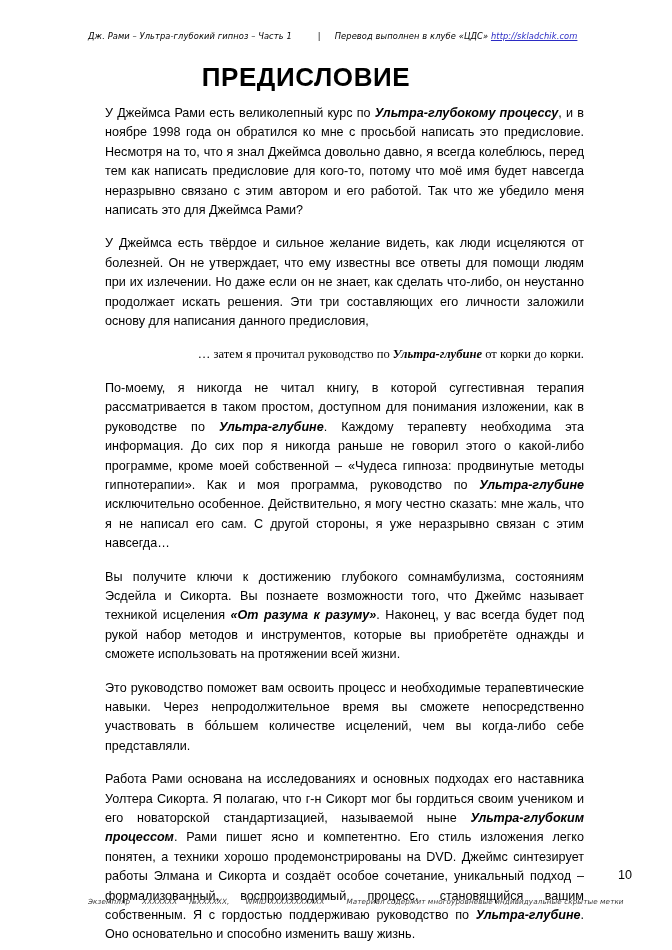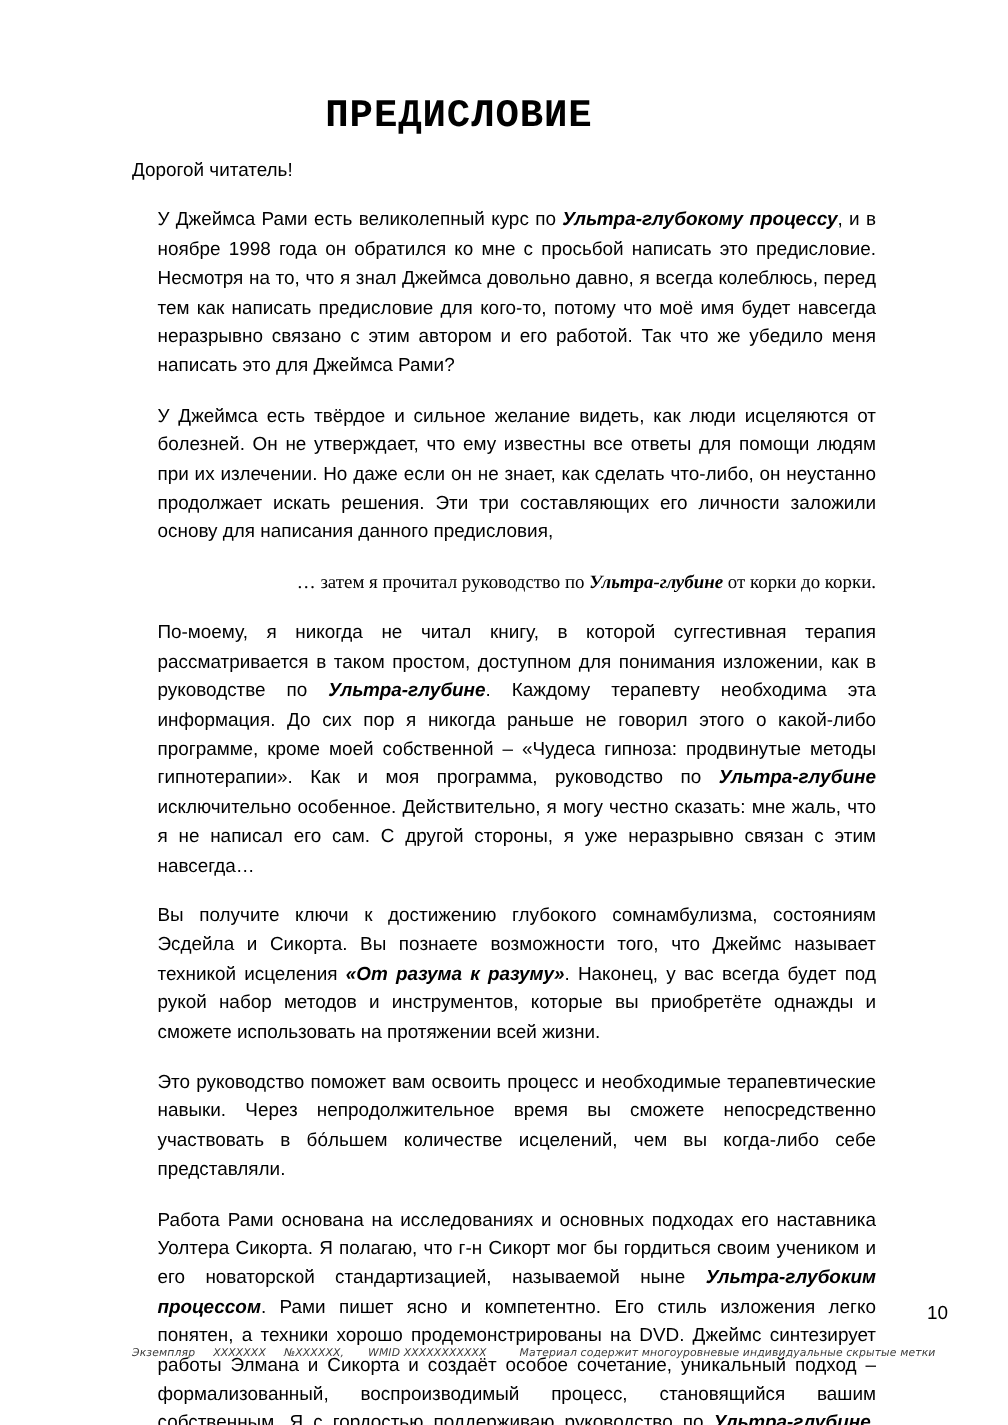--- a/index.html
+++ b/index.html
@@ -47,21 +47,21 @@
     font-style: italic;
   }
 
   
   .title {
     position: absolute;
     left: 0;
     top: 62px;
     width: 576px;
     text-align: center;
-    font-family: Liberation Mono, monospace;
+    font-family: Liberation Sans, sans-serif;
     font-size: 26px;
     font-weight: bold;
     letter-spacing: 0.6px;
     padding-left: 36px;
   }
 
   
   .content {
     position: absolute;
     left: 88px;
@@ -108,26 +108,29 @@
     top: 868px;
     font-size: 12.6px;
     font-family: "Liberation Sans", sans-serif;
   }
 </style>
 </head>
 <body>
 
 <div class="page">
 
+  <div class="header">
+    <span>Дж. Рами – Ультра-глубокий гипноз – Часть 1</span><span class="sep">|</span><span>Перевод выполнен в клубе «ЦДС»</span>
+    <a class="hlink" href="#">http://skladchik.com</a>
+  </div>
 
   <div class="title">ПРЕДИСЛОВИЕ</div>
 
   <div class="content">
 
-    <p class="greeting">Дорогой читатель!</p>
 
     <p class="para">
       <span>У Джеймса Рами есть великолепный курс по </span><span class="b">Ультра-глубокому процессу</span><span>, и в ноябре 1998 года он обратился ко мне с просьбой написать это предисловие. Несмотря на то, что я знал Джеймса довольно давно, я всегда колеблюсь, перед тем как написать предисловие для кого-то, потому что моё имя будет навсегда неразрывно связано с этим автором и его работой. Так что же убедило меня написать это для Джеймса Рами?</span>
     </p>
 
     <p class="para">
       <span>У Джеймса есть твёрдое и сильное желание видеть, как люди исцеляются от болезней. Он не утверждает, что ему известны все ответы для помощи людям при их излечении. Но даже если он не знает, как сделать что-либо, он неустанно продолжает искать решения. Эти три составляющих его личности заложили основу для написания данного предисловия,</span>
     </p>
 
     <p class="para last-left">

